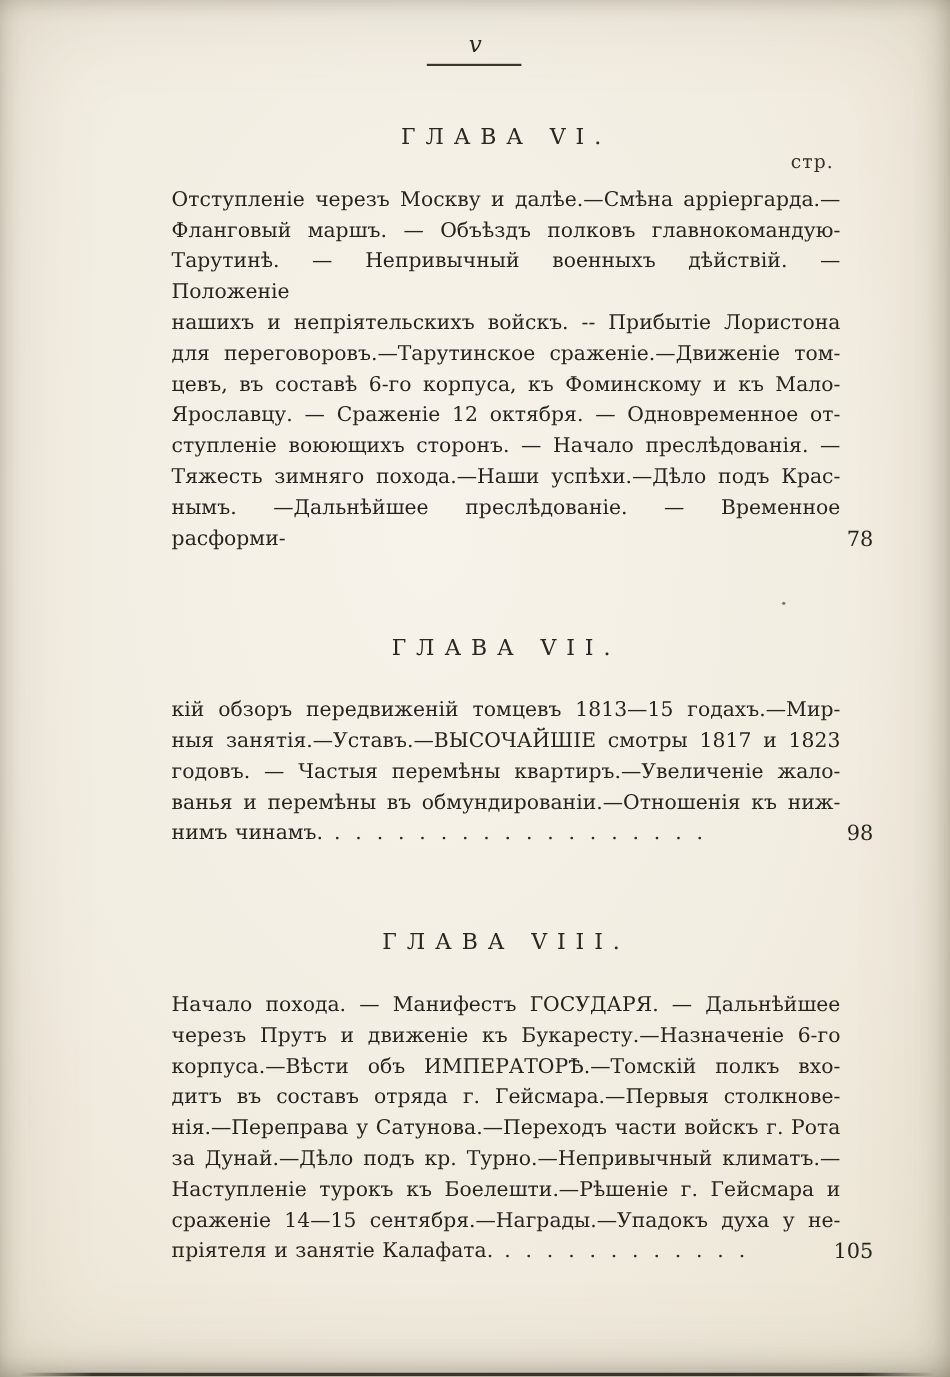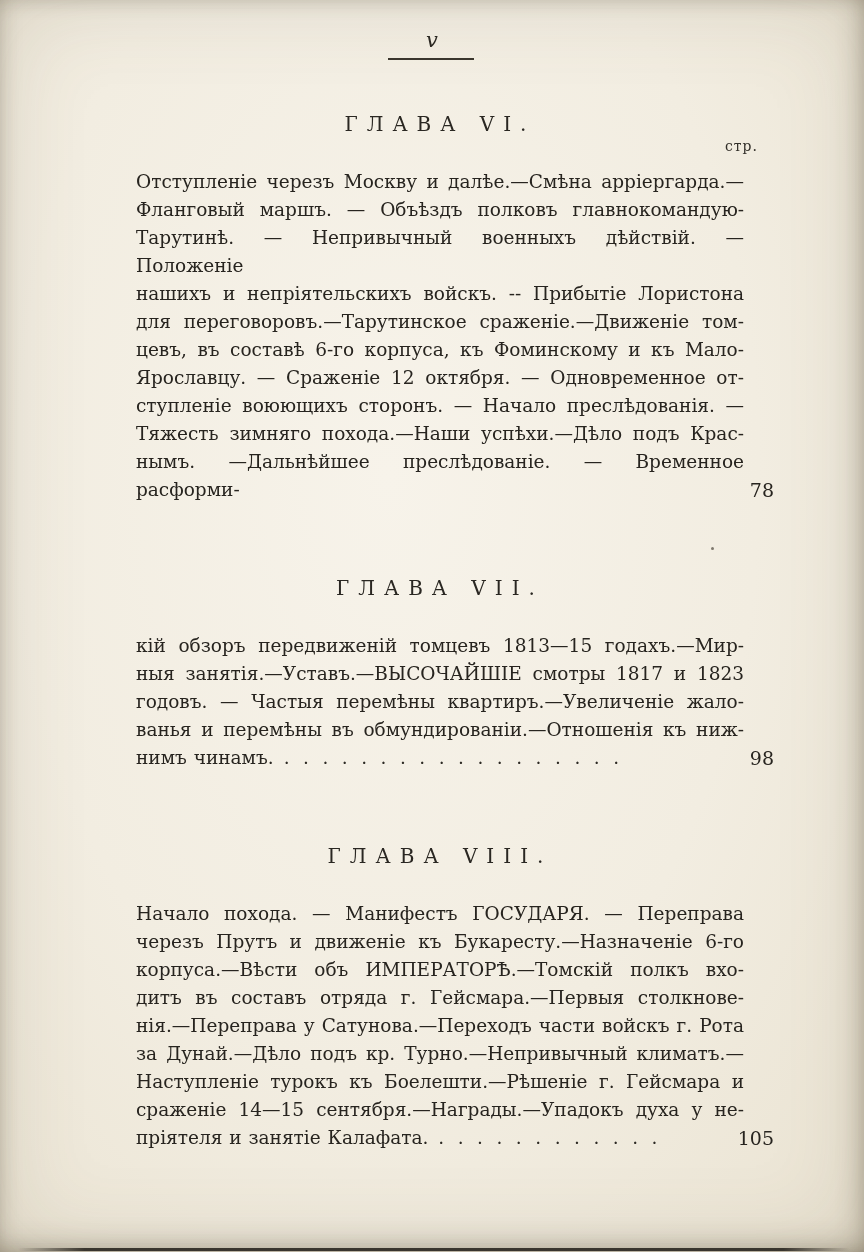--- a/index.html
+++ b/index.html
@@ -21,24 +21,24 @@
   .folio{
     position:absolute;top:28px;left:0;right:0;
     text-align:center;font-style:italic;font-size:21px;color:#2b2822;
   }
   .folio-rule{
     position:absolute;top:58px;left:50%;margin-left:-44px;
     width:86px;height:0;border-bottom:2px solid #3a362e;
   }
   .column-label{
     position:absolute;top:138px;right:106px;
-    font-size:14px;letter-spacing:1px;color:#33302a;
+    font-size:17px;letter-spacing:1px;color:#33302a;
   }
   .toc{
-    position:absolute;top:104px;left:136px;width:638px;
+    position:absolute;top:104px;left:156px;width:638px;
   }
   .chapter{position:relative;}
   .chapter + .chapter{margin-top:72px;}
   .chapter-heading{
     margin:8px 0 32px 0;
     font-size:20px;font-weight:400;
     letter-spacing:9px;text-align:center;
     color:#2a2722;
     width:608px;
   }
@@ -104,21 +104,21 @@
           <div class="line">ныя занятія.—Уставъ.—ВЫСОЧАЙШІЕ смотры 1817 и 1823</div>
           <div class="line">годовъ. — Частыя перемѣны квартиръ.—Увеличеніе жало-</div>
           <div class="line">ванья и перемѣны въ обмундированіи.—Отношенія къ ниж-</div>
           <div class="line last"><span>нимъ чинамъ.</span><span class="dots">..................</span></div>
         </div>
         <div class="page-num">98</div>
       </section>
       <section class="chapter">
         <h2 class="chapter-heading">ГЛАВА VIII.</h2>
         <div class="chapter-body">
-          <div class="line">Начало похода. — Манифестъ ГОСУДАРЯ. — Переправа</div>
+          <div class="line">Начало похода. — Манифестъ ГОСУДАРЯ. — Дальнѣйшее</div>
           <div class="line">черезъ Прутъ и движеніе къ Букаресту.—Назначеніе 6-го</div>
           <div class="line">корпуса.—Вѣсти объ ИМПЕРАТОРѢ.—Томскій полкъ вхо-</div>
           <div class="line">дитъ въ составъ отряда г. Гейсмара.—Первыя столкнове-</div>
           <div class="line">нія.—Переправа у Сатунова.—Переходъ части войскъ г. Рота</div>
           <div class="line">за Дунай.—Дѣло подъ кр. Турно.—Непривычный климатъ.—</div>
           <div class="line">Наступленіе турокъ къ Боелешти.—Рѣшеніе г. Гейсмара и</div>
           <div class="line">сраженіе 14—15 сентября.—Награды.—Упадокъ духа у не-</div>
           <div class="line last"><span>пріятеля и занятіе Калафата.</span><span class="dots">............</span></div>
         </div>
         <div class="page-num">105</div>

